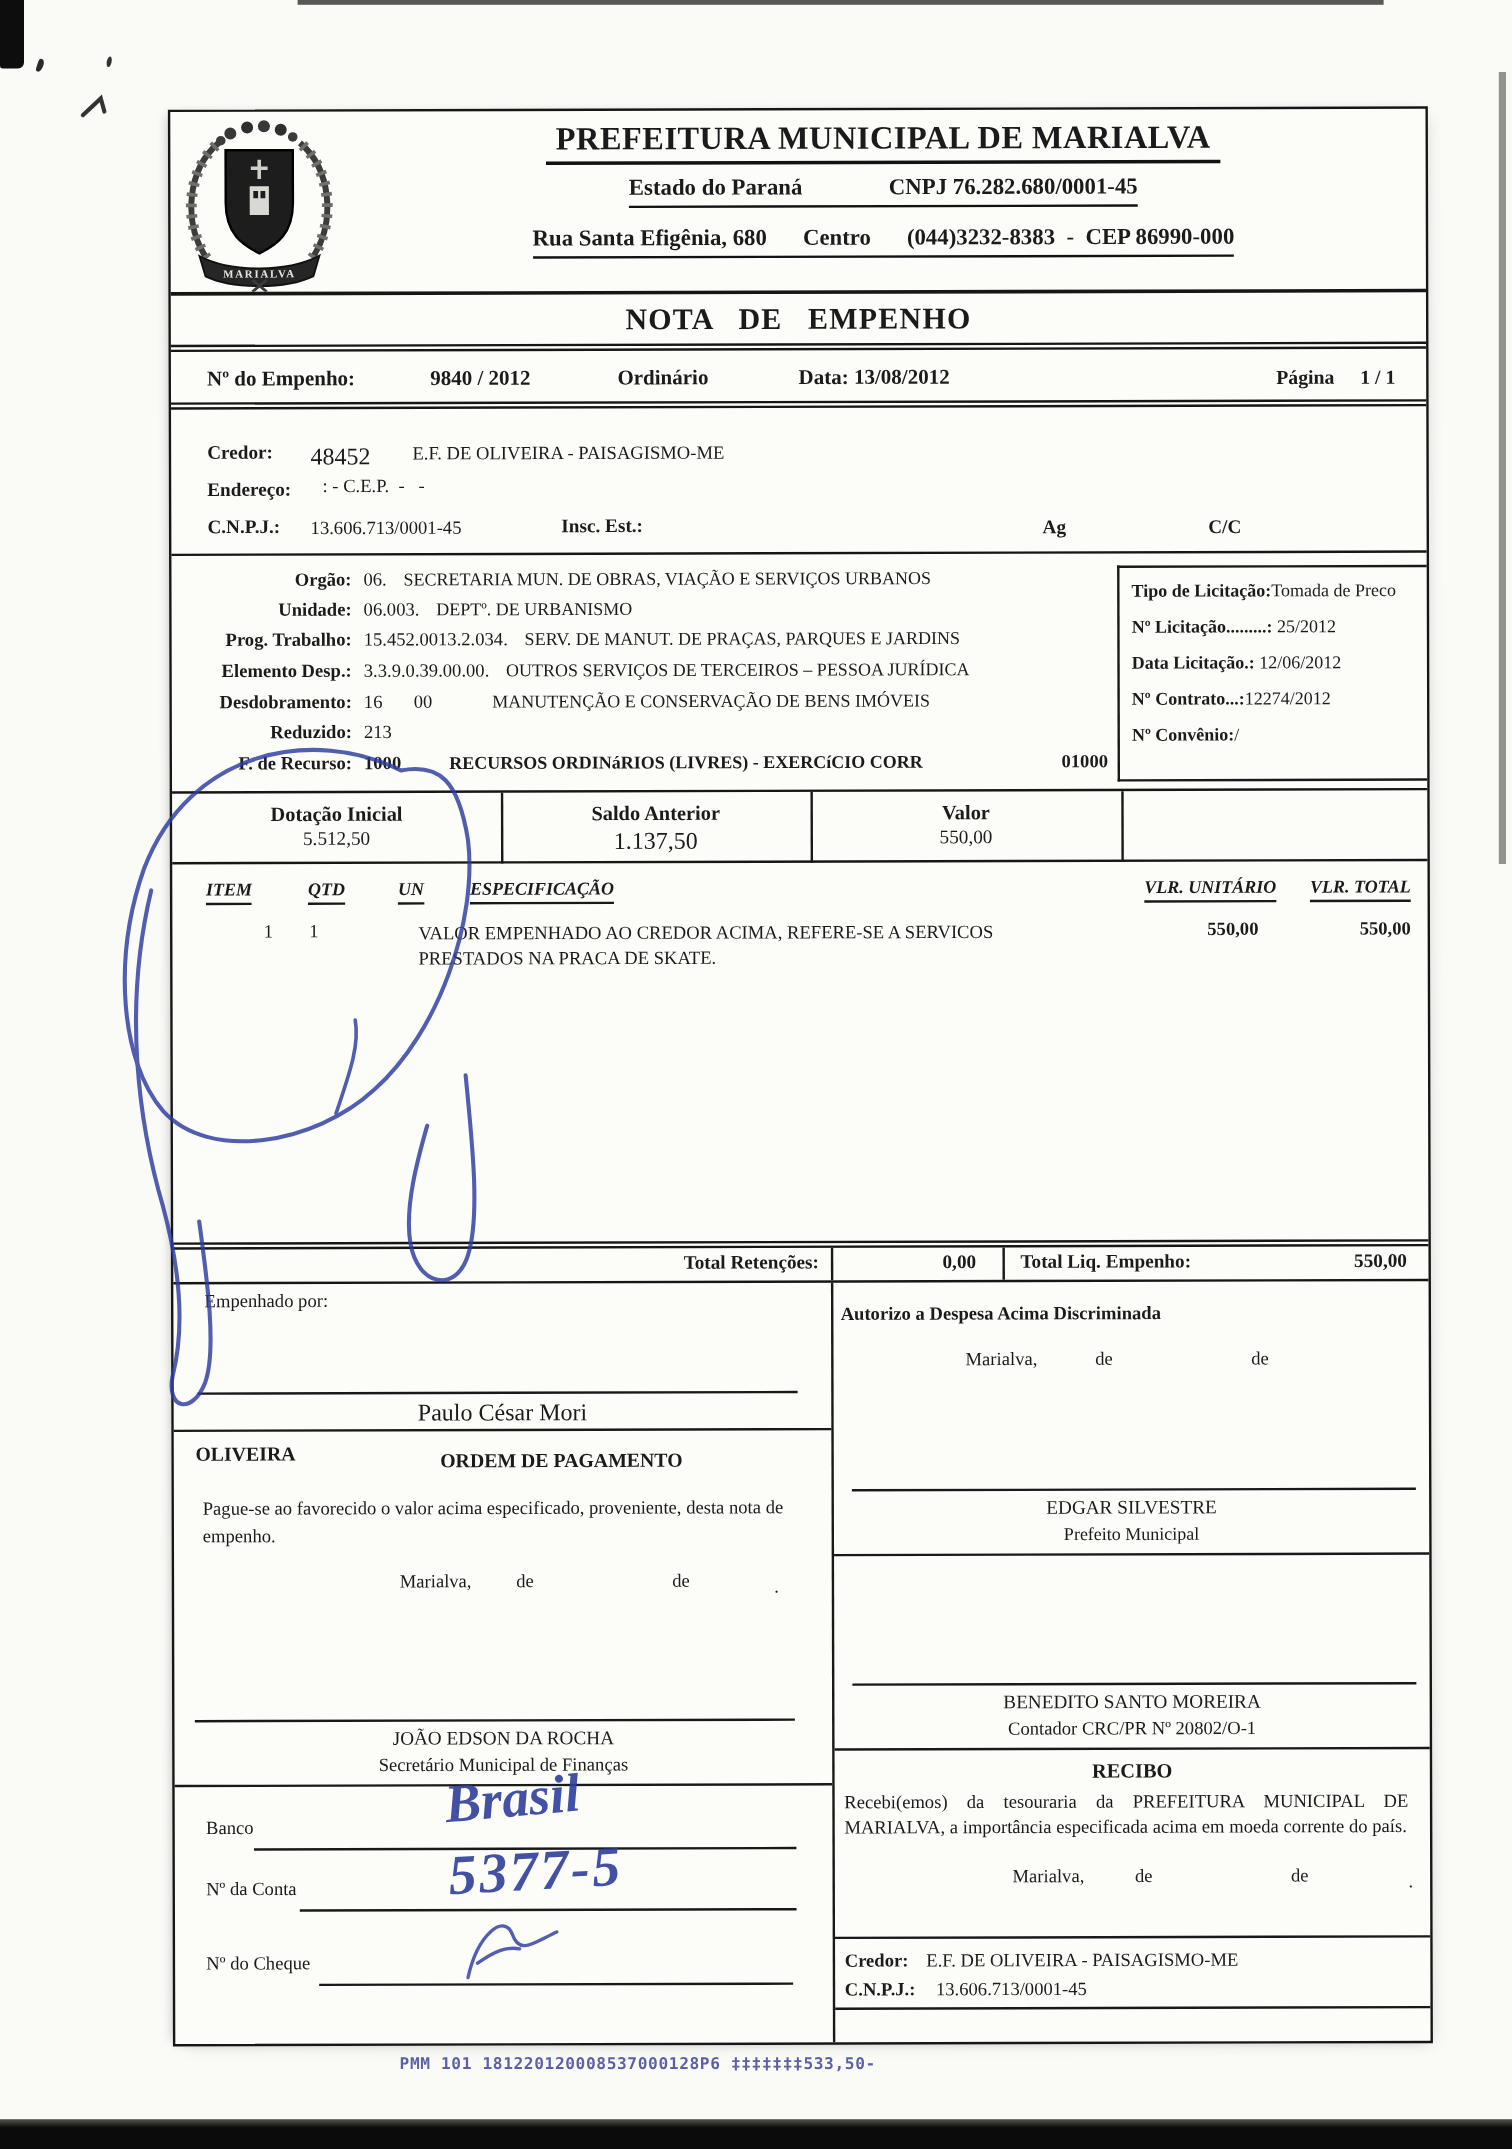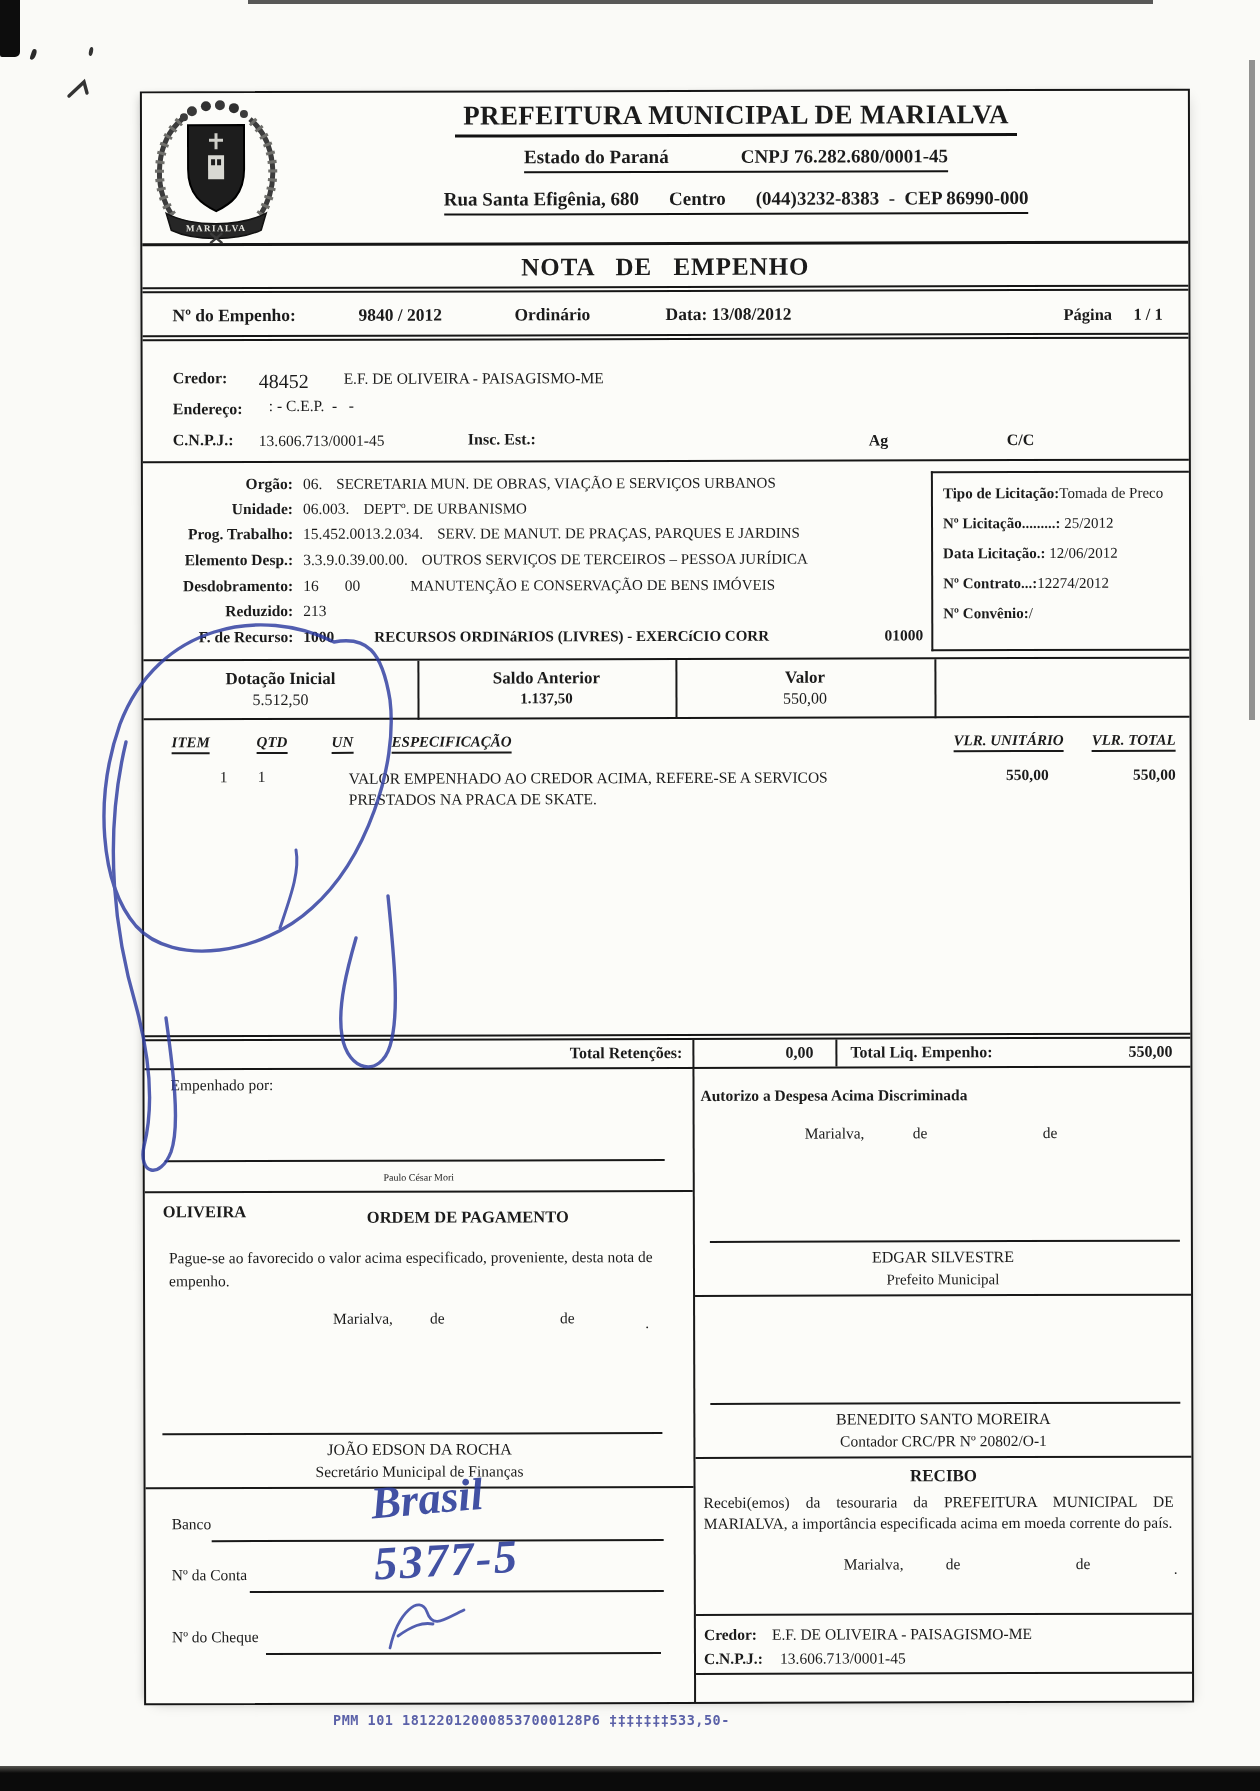--- a/index.html
+++ b/index.html
@@ -169,21 +169,21 @@
       </div>
     </div>
 
     <div class="sec" style="top:568px;height:59px;border-bottom:2px solid #161616;">
       <div class="ab ctr cellbr" style="left:0;top:0;width:274px;height:59px;">
         <div class="b" style="font-size:17px;margin-top:8px;">Dotação Inicial</div>
         <div style="font-size:16px;margin-top:2px;">5.512,50</div>
       </div>
       <div class="ab ctr cellbr" style="left:274px;top:0;width:258px;height:59px;">
         <div class="b" style="font-size:17px;margin-top:8px;">Saldo Anterior</div>
-        <div style="font-size:15px;margin-top:2px;font-weight:bold;">1.137,50</div>
+        <div style="font-size:20px;margin-top:2px;">1.137,50</div>
       </div>
       <div class="ab ctr cellbr" style="left:532px;top:0;width:259px;height:59px;">
         <div class="b" style="font-size:17px;margin-top:8px;">Valor</div>
         <div style="font-size:16px;margin-top:2px;">550,00</div>
       </div>
     </div>
 
     <div class="sec" style="top:627px;height:315px;">
       <span class="ab it-h" style="left:28px;top:14px;">ITEM</span>
       <span class="ab it-h" style="left:113px;top:14px;">QTD</span>
@@ -213,21 +213,21 @@
         <span class="ab b" style="right:18px;font-size:16px;line-height:26px;">550,00</span>
       </div>
     </div>
 
     <div class="sec" style="top:977px;height:633px;">
 
       <div class="ab cellbr" style="left:0;top:0;width:550px;height:633px;box-sizing:border-box;">
         <span class="ab" style="left:26px;top:6px;font-size:15.5px;">Empenhado por:</span>
         <div class="line" style="left:20px;top:90px;width:500px;"></div>
         <div class="ab sig-center" style="left:0;top:97px;">
-          <span style="font-size:10px;text-align:right;">Paulo César Mori</span>
+          <span style="font-size:20px;text-align:right;">Paulo César Mori</span>
         </div>
         <div class="line" style="left:0;top:121px;width:548px;"></div>
         <span class="ab b" style="left:18px;top:132px;font-size:16.5px;">OLIVEIRA</span>
         <span class="ab b" style="left:222px;top:138px;font-size:16.5px;">ORDEM DE PAGAMENTO</span>
         <div class="ab" style="left:24px;top:176px;width:505px;font-size:15.5px;line-height:23px;">Pague-se ao favorecido o valor acima especificado, proveniente, desta nota de empenho.</div>
         <div>
           <span class="ab" style="left:188px;top:240px;font-size:15.5px;">Marialva,</span>
           <span class="ab" style="left:285px;top:240px;font-size:15.5px;">de</span>
           <span class="ab" style="left:415px;top:240px;font-size:15.5px;">de</span>
           <span class="ab" style="left:500px;top:245px;font-size:15.5px;">.</span>

